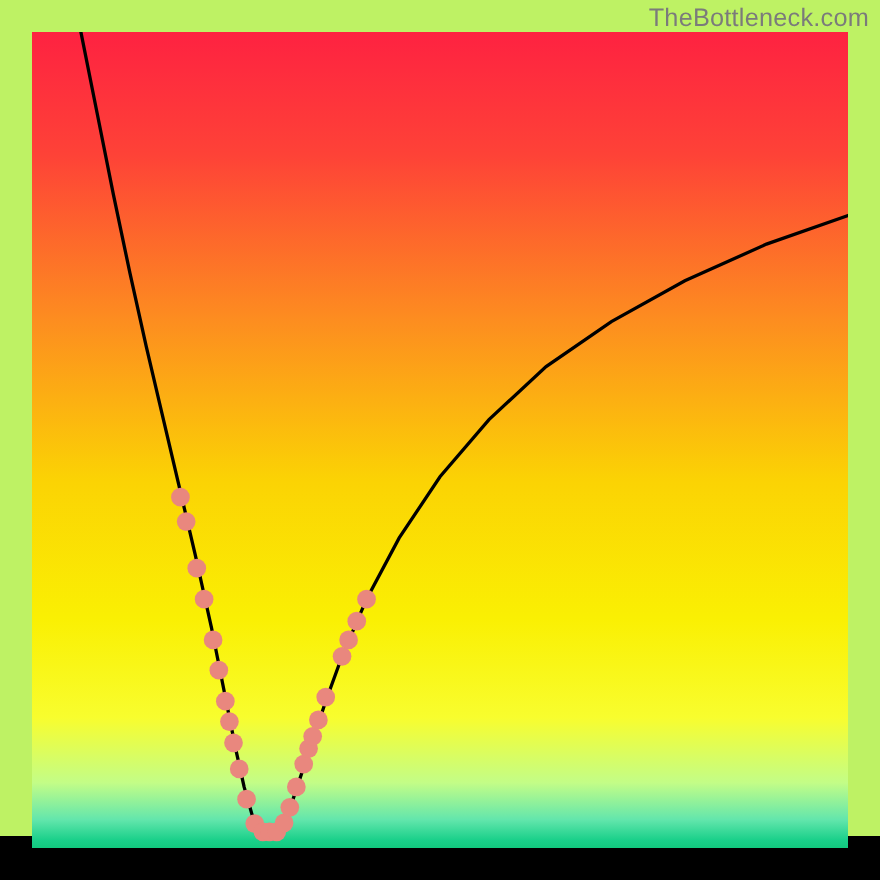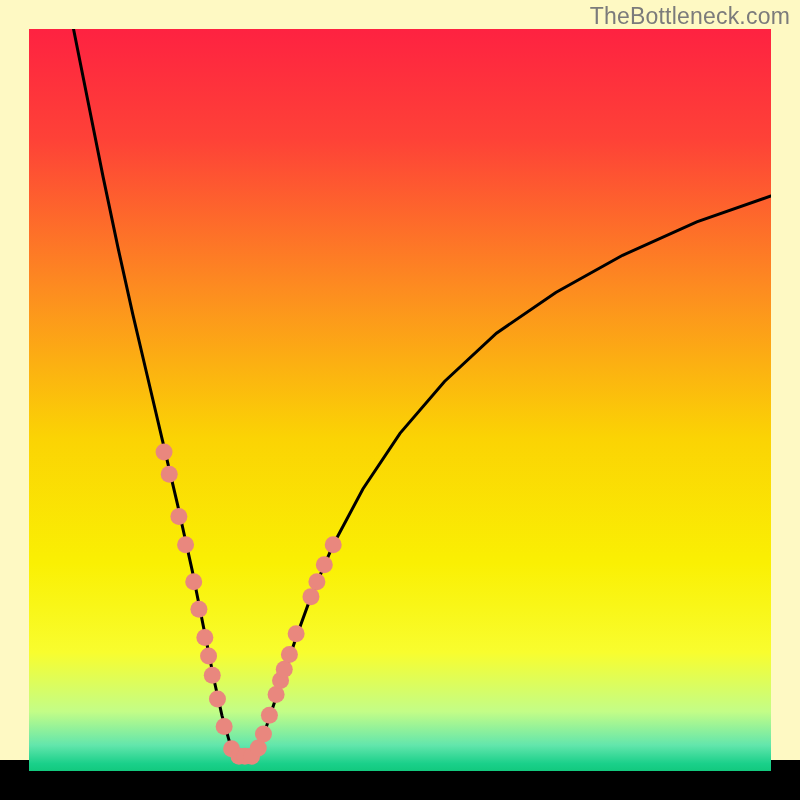--- a/index.html
+++ b/index.html
@@ -7,21 +7,21 @@
     padding: 0;
     width: 800px;
     height: 800px;
     overflow: hidden;
     background: #000;
     font-family: Arial, Helvetica, sans-serif;
   }
   .outer {
     width: 800px;
     height: 760px;
-    background: #fef9c3;
+    background: #bef264;
     position: relative;
   }
   .plot {
     position: absolute;
     left: 29px;
     top: 29px;
     width: 742px;
     height: 742px;
   }
   .watermark {

